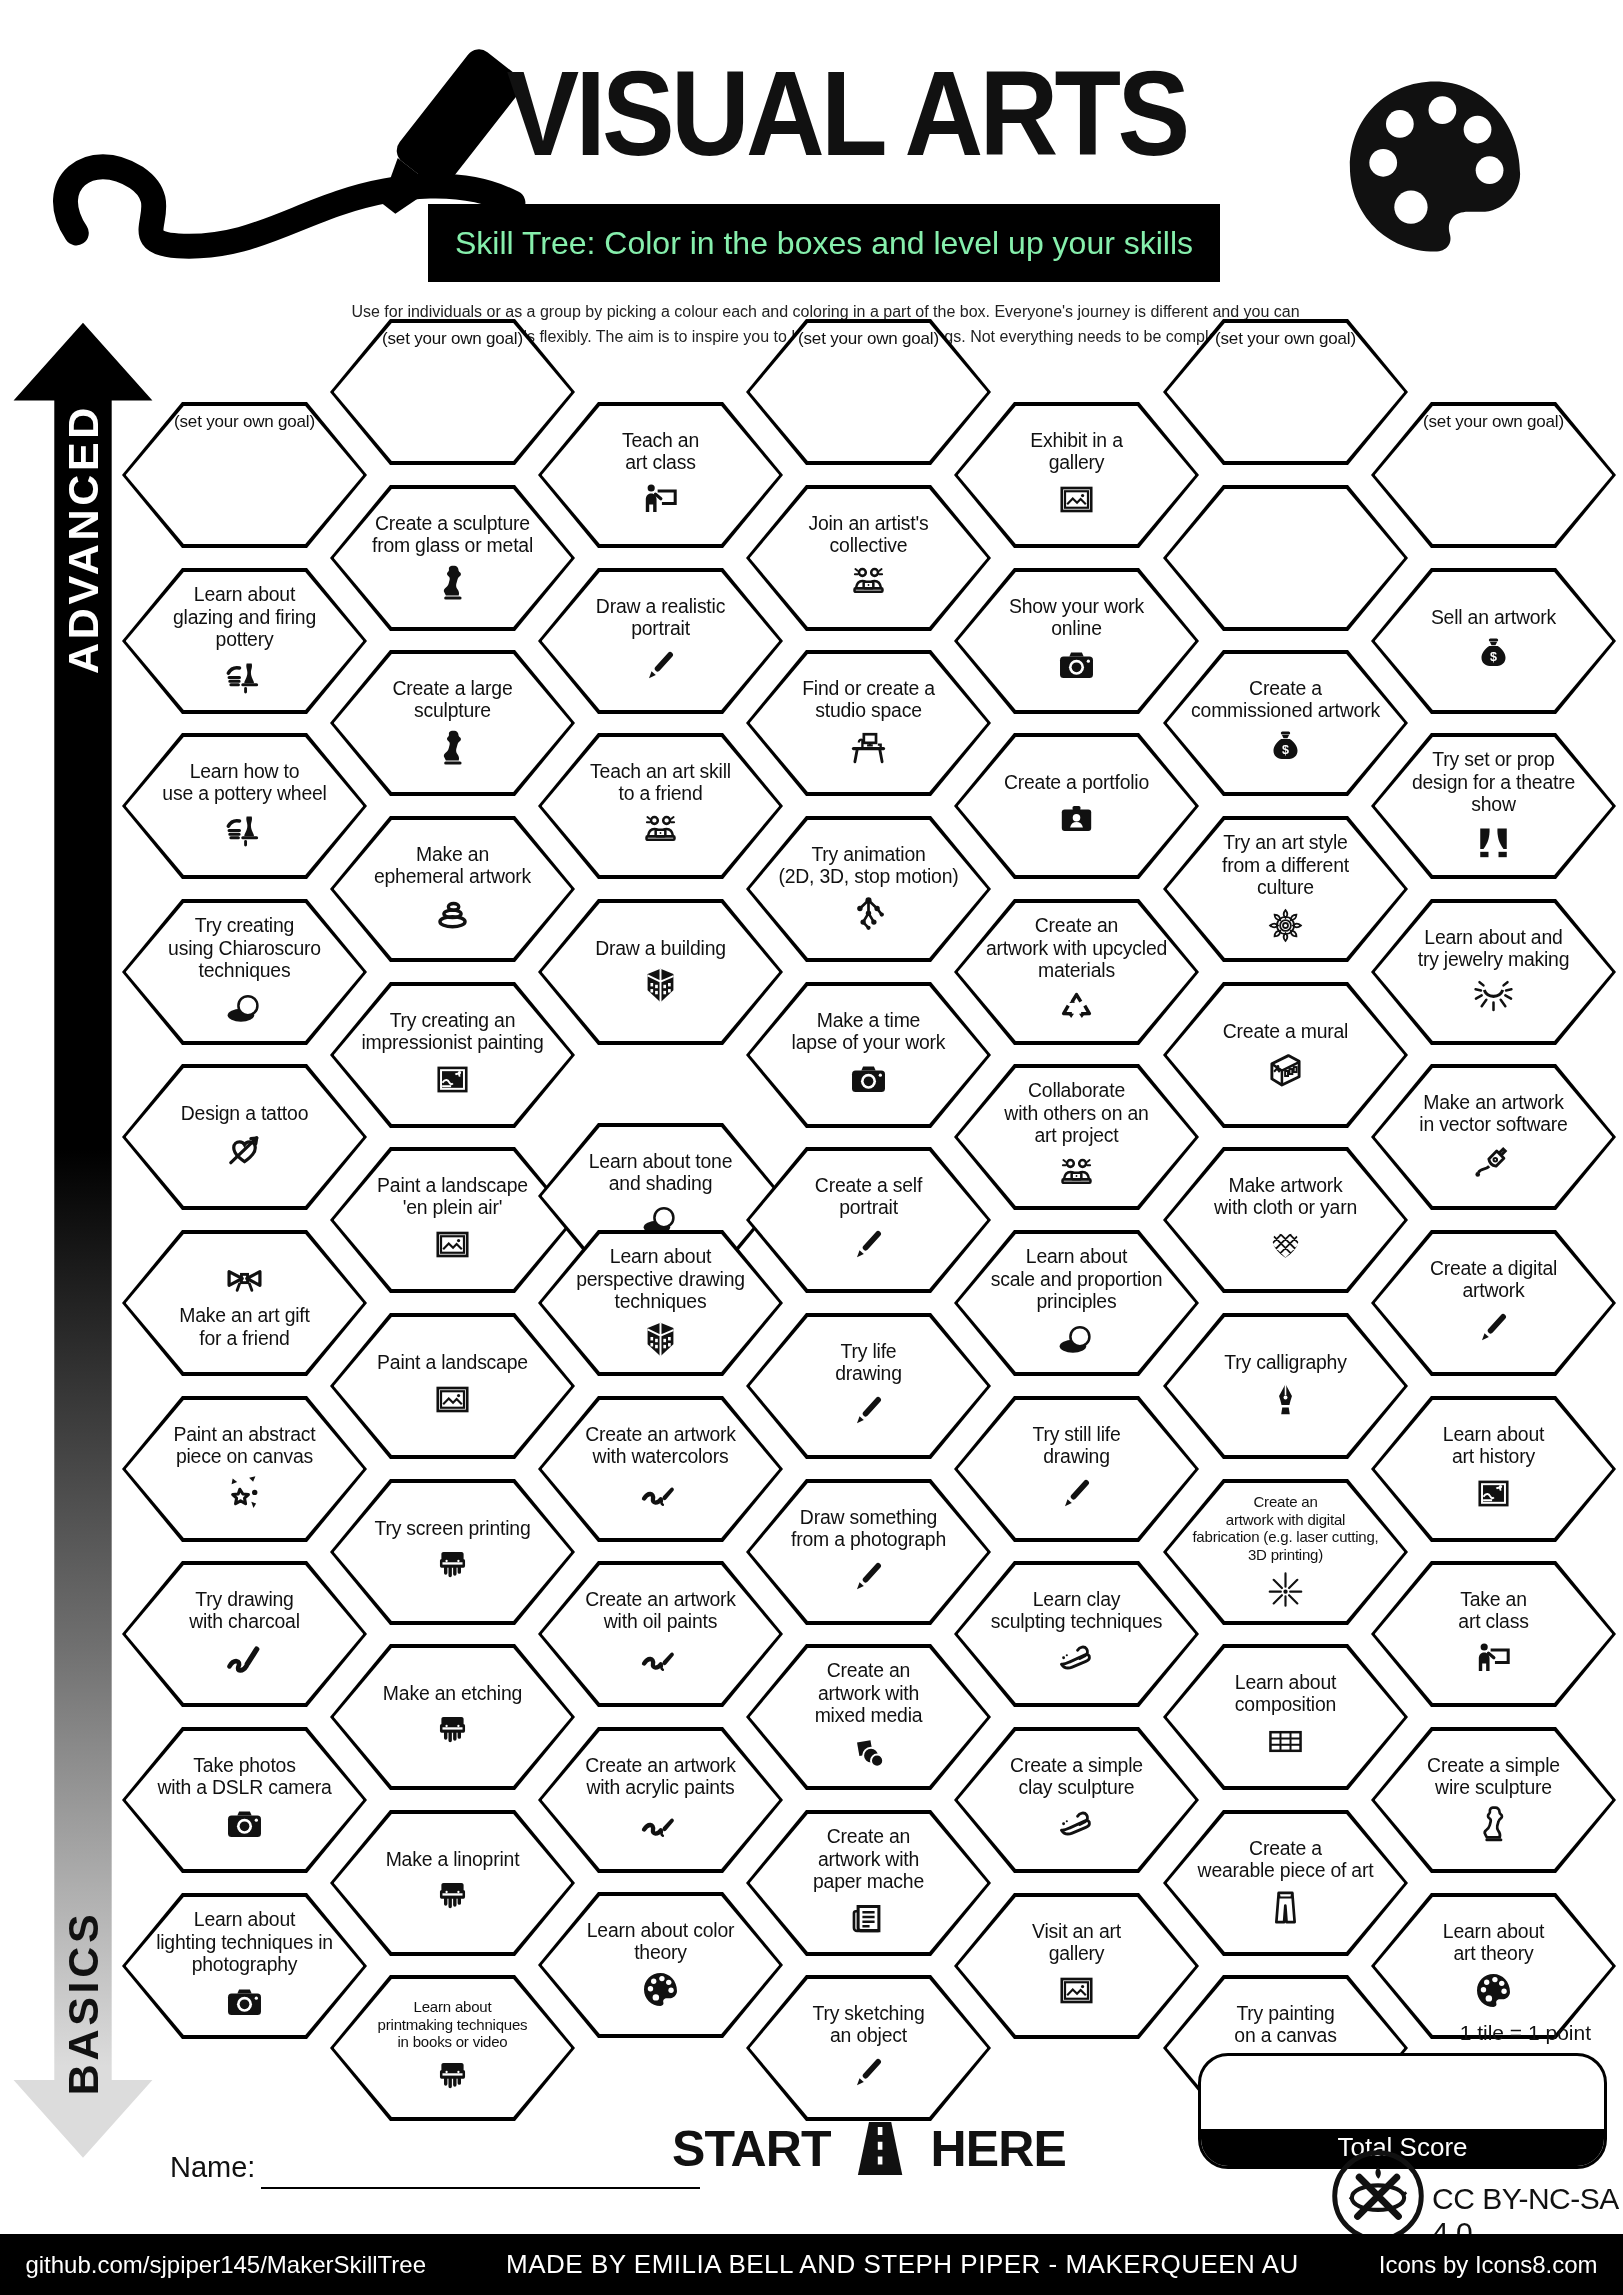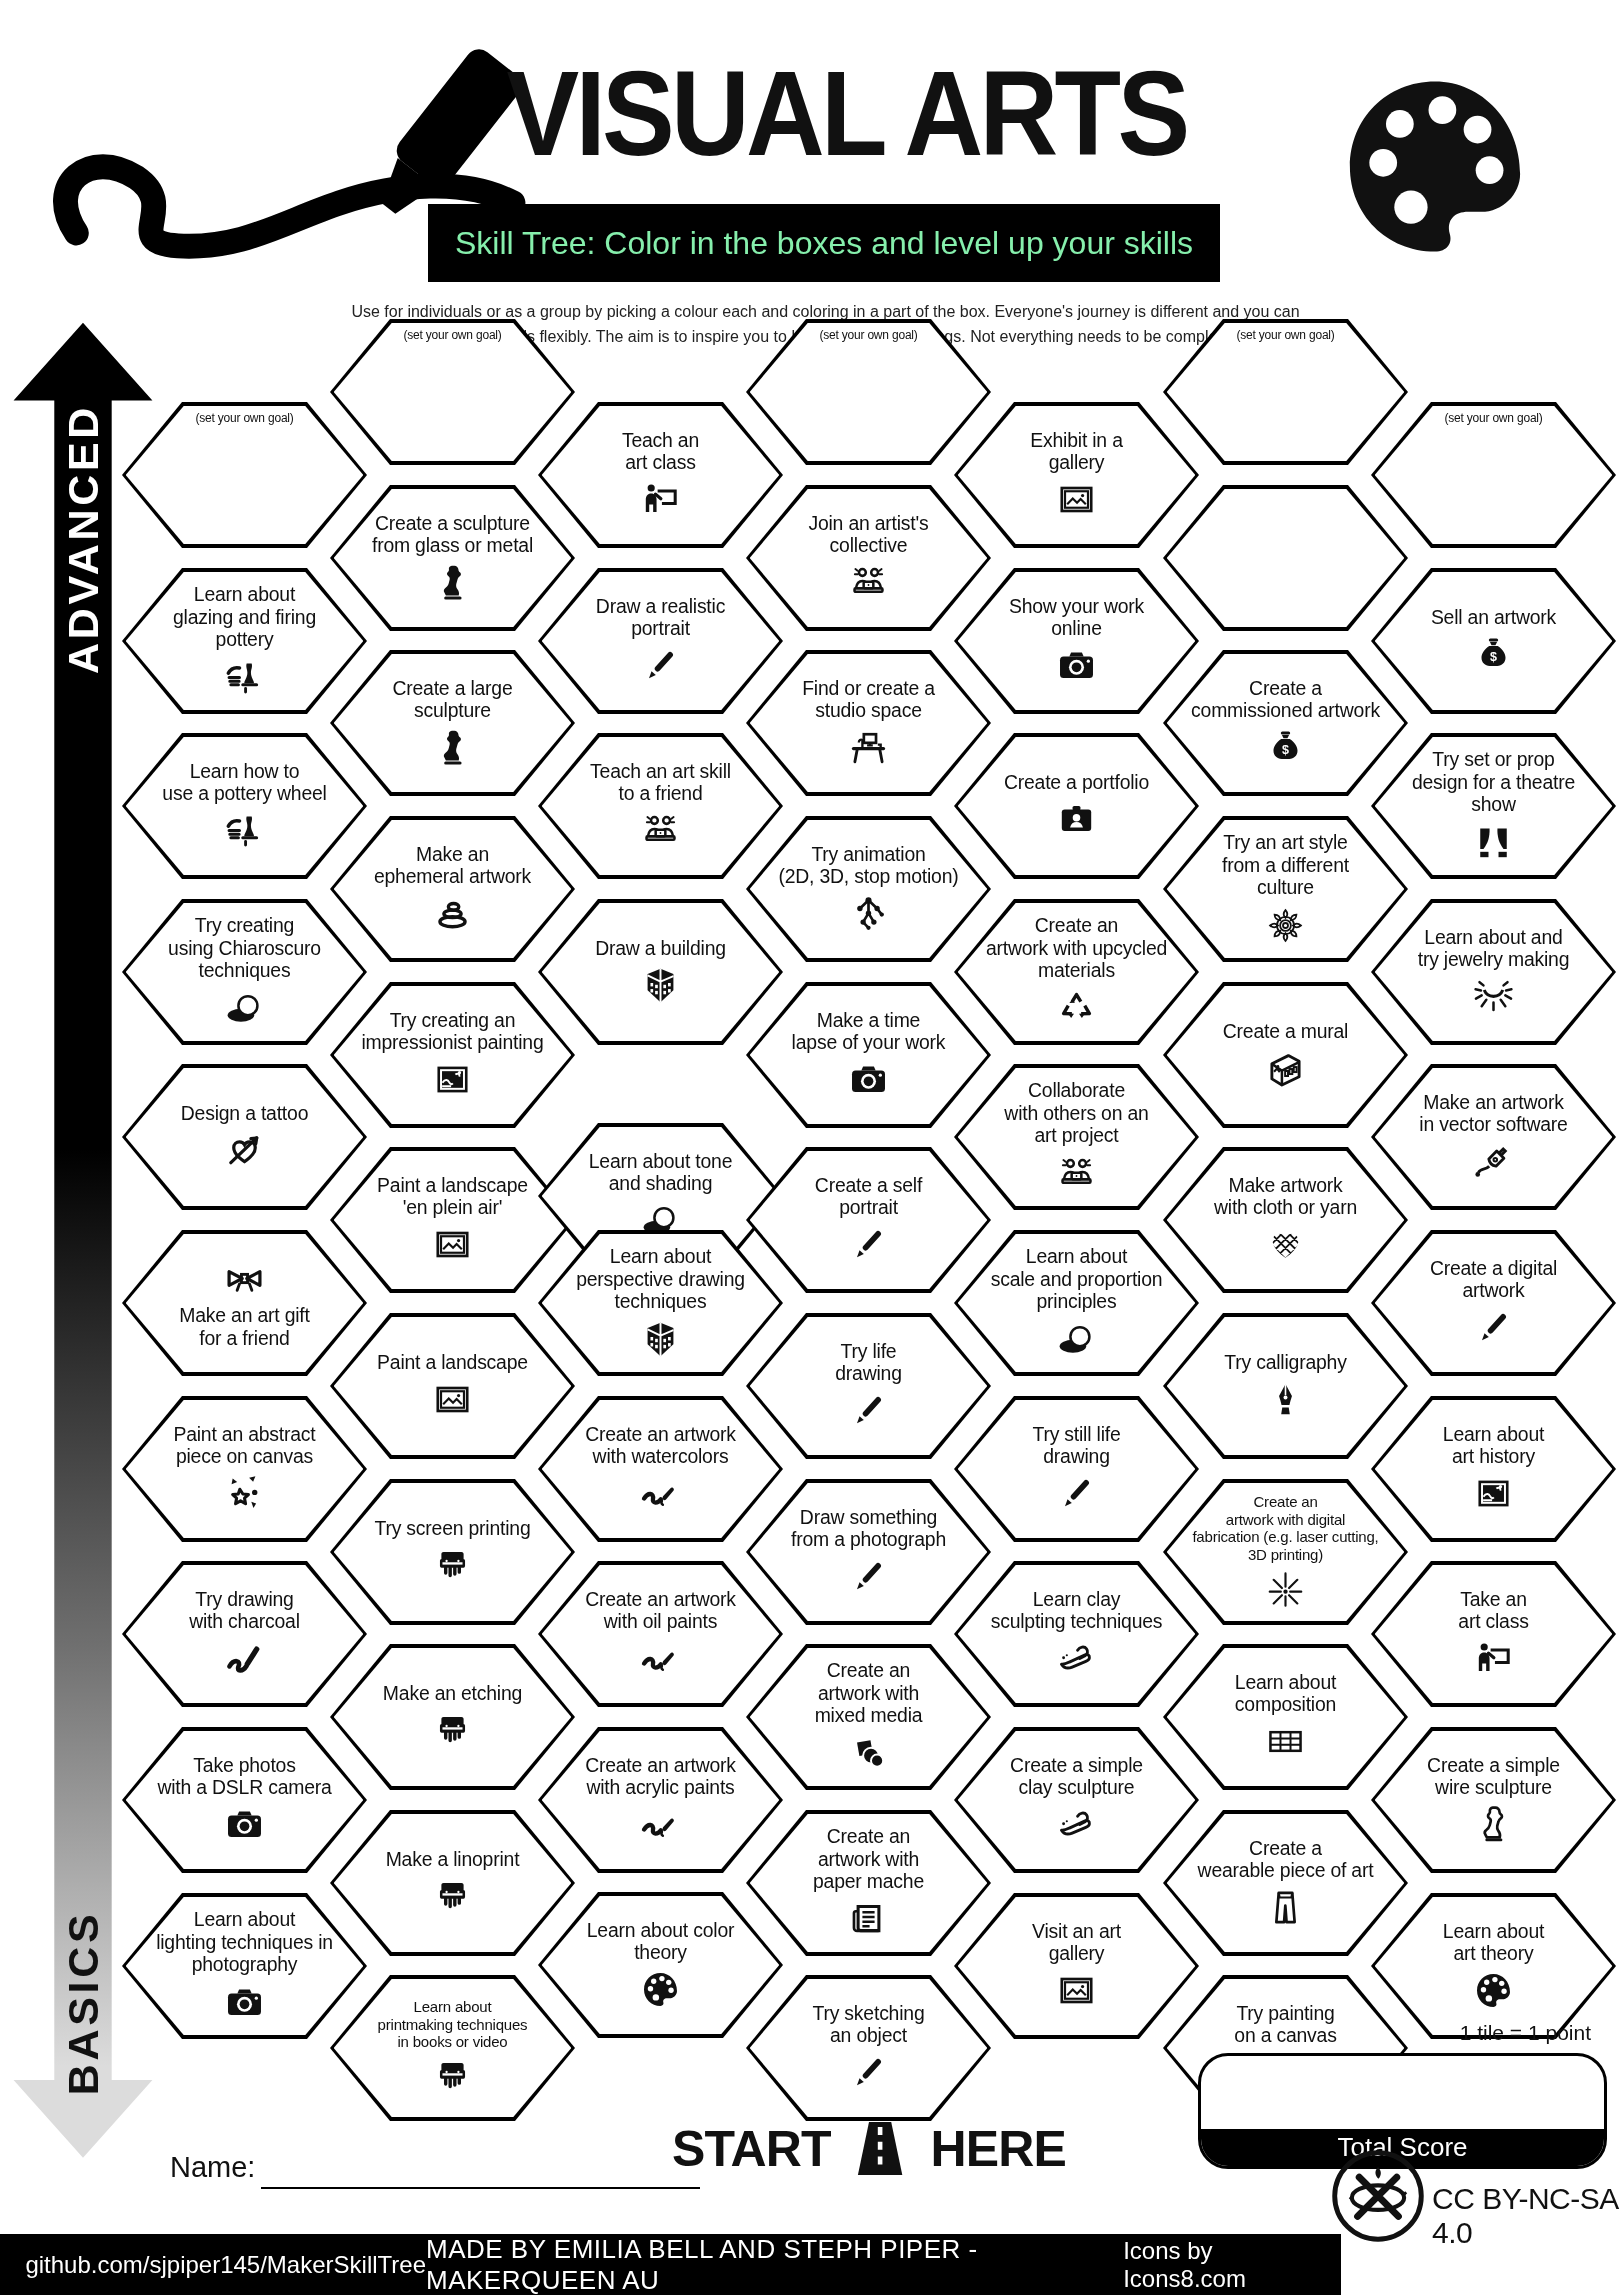--- a/index.html
+++ b/index.html
@@ -21,40 +21,40 @@
   #basic-label{left:83px;top:2003px;transform:translate(-50%,-50%) rotate(-90deg);color:#111;font-size:43px}
   
   .hex{position:absolute;width:245px;height:146px}
   .hex-bg,.hex-fill{position:absolute;clip-path:polygon(0 50%,24.5% 0,75.5% 0,100% 50%,75.5% 100%,24.5% 100%)}
   .hex-bg{inset:0;background:#000}
   .hex-fill{inset:3.7px;background:#fff}
   .hex-content{position:absolute;inset:2.8px 17.6px;display:flex;flex-direction:column;align-items:center;
         justify-content:center;gap:4.6px;text-align:center}
   .hex.goal .hex-content{justify-content:flex-start;padding-top:7.4px}
   .hex-label{font-size:19.4px;line-height:1.16;white-space:pre-line;letter-spacing:-0.2px}
-  .hex.goal .hex-label{font-size:12px}
+  .hex.goal .hex-label{font-size:17px}
   .hex.small .hex-label{font-size:15px}
   .hex-icon svg{width:43px;height:43px;display:block}
   
   #start-here{left:869px;top:2103px;transform:translateX(-50%);display:flex;align-items:center;gap:13px}
   .start-word{font-size:50px;font-weight:900;letter-spacing:-0.9px}
   #road-icon svg{width:74px;height:91px;display:block}
   #name-row{left:170px;top:2151px;font-size:29px}
   #name-line{left:261px;top:2187px;width:439px;border-bottom:2.3px solid #000;height:0}
   #tile-point{left:1392px;top:2021px;width:199px;text-align:right;font-size:21px}
   #score-box{left:1198px;top:2053px;width:403px;height:110px;border:3.2px solid #000;border-radius:30px;
         overflow:hidden;display:flex;flex-direction:column;background:#fff}
   #score-top{flex:1}
   #score-strip{height:37px;background:#000;color:#fff;display:flex;align-items:center;justify-content:center;
         font-size:26px}
   #maker-logo{left:1329px;top:2147px;width:98px;height:98px}
   #maker-logo svg{width:100%;height:100%}
   #license{left:1432px;top:2182px;font-size:30px;letter-spacing:-0.5px}
   
-  #footer{left:0;bottom:0;width:1341px;height:61px;background:#000;display:flex;align-items:center;
+  #footer{left:0;bottom:0;width:1623px;height:61px;background:#000;display:flex;align-items:center;
         justify-content:space-between;color:#fff;font-size:24px}
   #footer .f-left{margin-left:25.4px}
   #footer .f-center{font-size:26px;letter-spacing:0.5px}
   #footer .f-right{margin-right:25.4px}
   
   #marker-art{left:32px;top:25.4px;width:583px;height:268px}
   #palette-art{left:1324px;top:51px;width:222px;height:231px}
   #palette-art svg,#marker-art svg{width:100%;height:100%}
 </style>
 </head>

